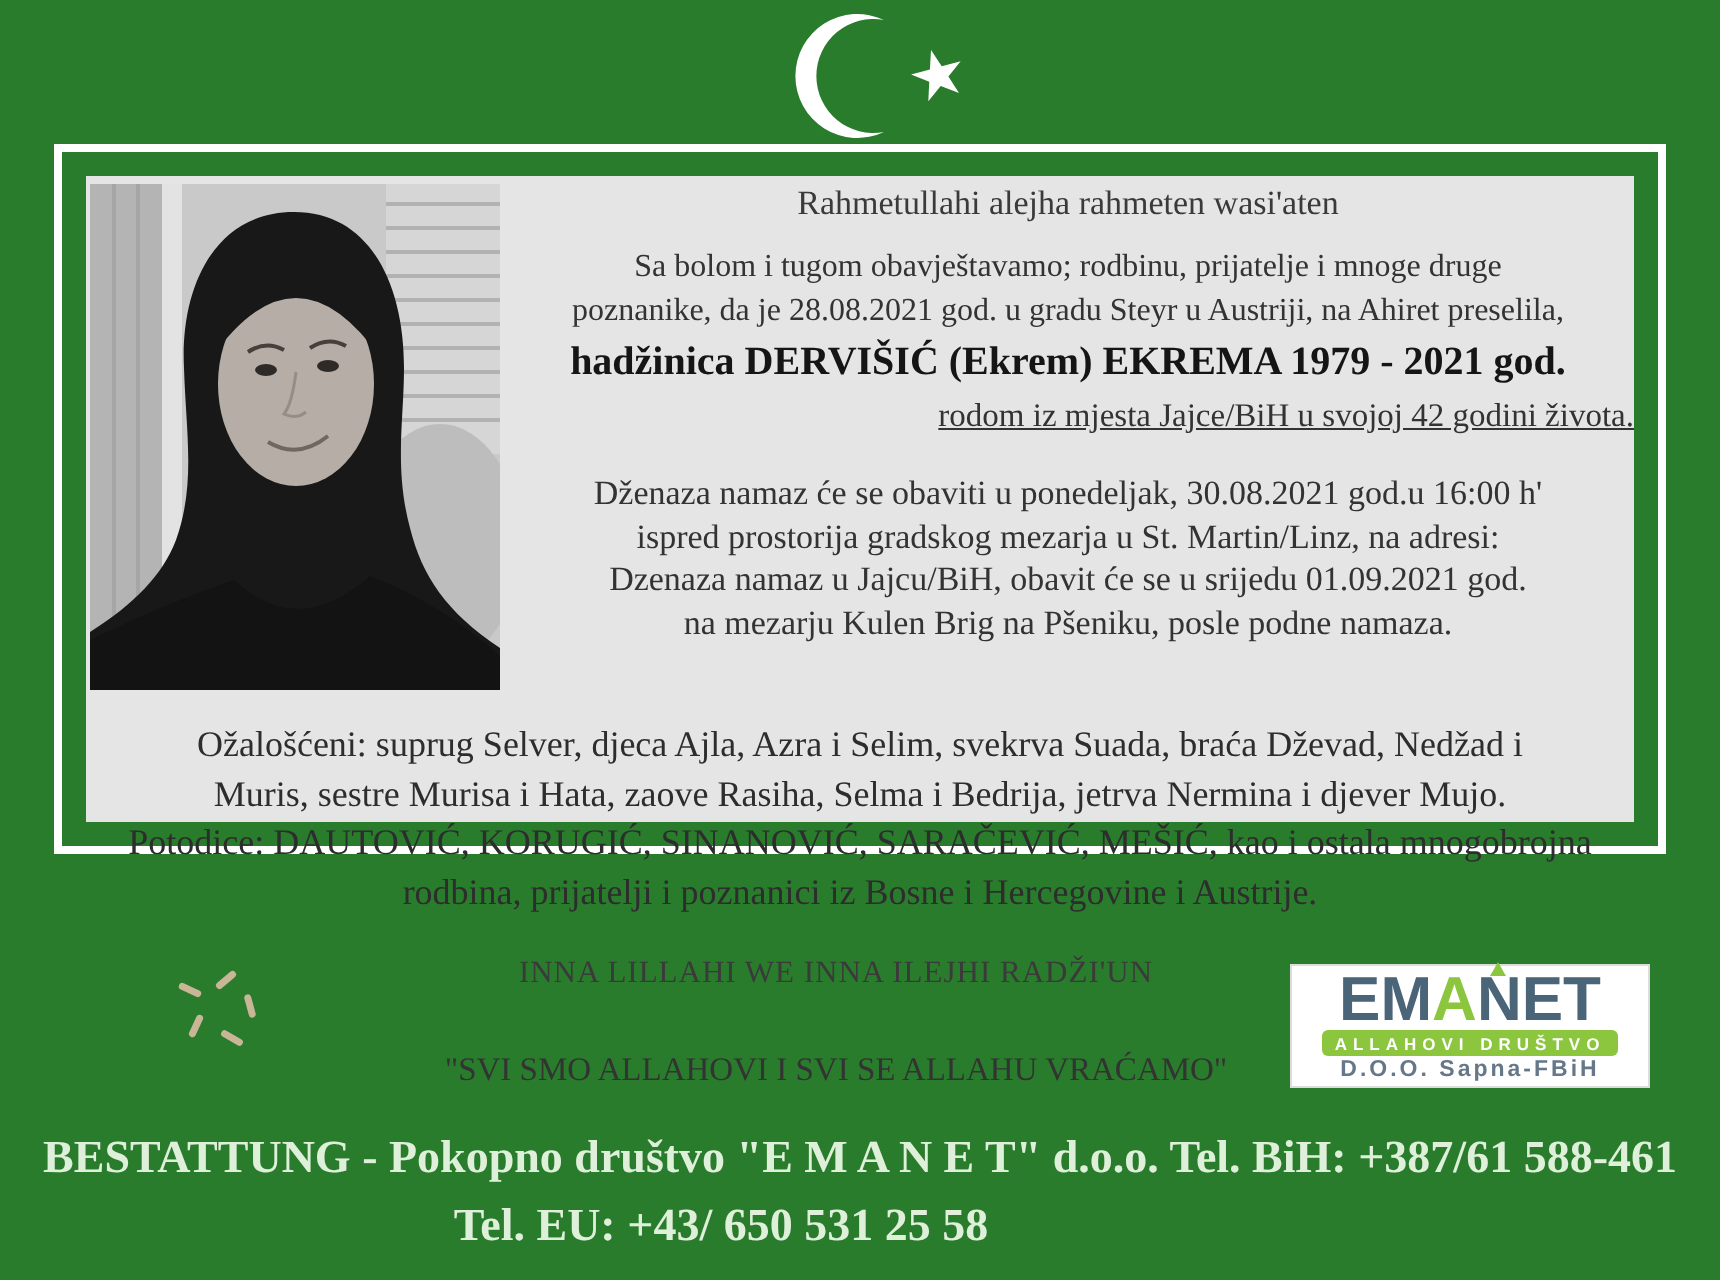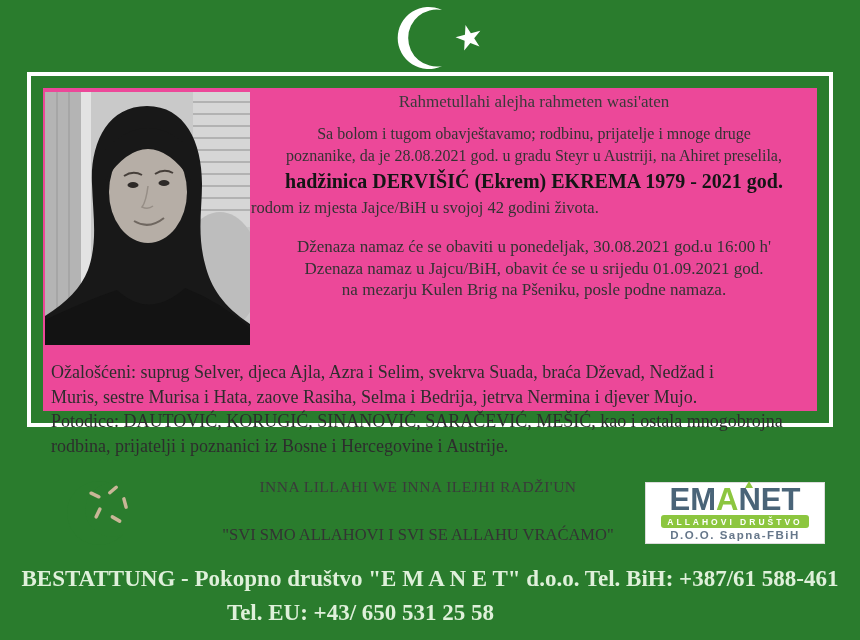--- a/index.html
+++ b/index.html
@@ -4,30 +4,30 @@
 <style>
   html,body{margin:0;padding:0;}
   .page{
     position:relative;width:860px;height:640px;overflow:hidden;
     background:#2a7c2d;
     font-family:"Liberation Serif","DejaVu Serif",serif;
   }
   .top-banner{position:absolute;left:0;top:0;width:860px;height:80px;}
   .card{
     position:absolute;left:43px;top:88px;width:774px;height:323px;
-    background:#ec4899;
+    background:#e5e5e5;
     box-shadow:0 0 0 12px #2a7c2d,0 0 0 16px #ffffff;
   }
   .photo{position:absolute;left:2px;top:4px;width:205px;height:253px;overflow:hidden;background:#c9c9c9;}
   .basmala{position:absolute;left:208px;top:4px;width:566px;text-align:center;font-size:17px;color:#3a3a3a;}
   .intro{position:absolute;left:208px;top:35px;width:566px;text-align:center;font-size:16px;line-height:22px;color:#333;}
   .name{position:absolute;left:208px;top:82px;width:566px;text-align:center;font-size:20px;font-weight:bold;color:#151515;}
-  .birth{position:absolute;left:208px;top:110px;width:566px;text-align:left;font-size:16.5px;color:#333;}
+  .birth{position:absolute;left:208px;top:110px;width:566px;text-align:right;font-size:16.5px;color:#333;text-decoration:underline;}
   .funeral{position:absolute;left:208px;top:148px;width:566px;text-align:center;font-size:17px;line-height:21.5px;color:#333;}
-  .mourners{position:absolute;left:8px;top:272px;width:758px;font-size:18px;line-height:24.5px;color:#2d2d2d;}
+  .mourners{position:absolute;left:8px;top:272px;width:758px;text-align:center;font-size:18px;line-height:24.5px;color:#2d2d2d;}
   .prayer{position:absolute;left:140px;top:390px;width:470px;text-align:center;font-size:15.5px;letter-spacing:.5px;color:#3a3a3a;}
   .quote{position:absolute;left:110px;top:437px;width:530px;text-align:center;font-size:16.5px;color:#333;}
   .crescent-lilies{position:absolute;left:14px;top:378px;width:100px;height:90px;}
   .emanet{
     position:absolute;left:602px;top:394px;width:178px;height:60px;
     background:#ffffff;border:1px solid #dcdcdc;
     display:flex;flex-direction:column;align-items:center;justify-content:center;
     font-family:"Liberation Sans","DejaVu Sans",sans-serif;
   }
   .emanet-word{position:relative;font-size:31px;font-weight:bold;line-height:28px;color:#4a6478;letter-spacing:0;}
@@ -99,20 +99,21 @@
       <div>Sa bolom i tugom obavještavamo; rodbinu, prijatelje i mnoge druge</div>
       <div>poznanike, da je 28.08.2021 god. u gradu Steyr u Austriji, na Ahiret preselila,</div>
     </div>
 
     <div class="name">hadžinica DERVIŠIĆ (Ekrem) EKREMA 1979 - 2021 god.</div>
 
     <div class="birth">rodom iz mjesta Jajce/BiH u svojoj 42 godini života.</div>
 
     <div class="funeral">
       <div>Dženaza namaz će se obaviti u ponedeljak, 30.08.2021 god.u 16:00 h'</div>
+      <div>ispred prostorija gradskog mezarja u St. Martin/Linz, na adresi:</div>
       <div>Dzenaza namaz u Jajcu/BiH, obavit će se  u srijedu 01.09.2021 god.</div>
       <div>na mezarju Kulen Brig na Pšeniku, posle podne namaza.</div>
     </div>
 
     <div class="mourners">
       <div>Ožalošćeni: suprug Selver, djeca Ajla, Azra i Selim, svekrva Suada, braća Dževad, Nedžad i</div>
       <div>Muris, sestre Murisa i Hata, zaove Rasiha, Selma i Bedrija, jetrva Nermina i djever Mujo.</div>
       <div>Potodice: DAUTOVIĆ, KORUGIĆ, SINANOVIĆ, SARAČEVIĆ, MEŠIĆ, kao i ostala mnogobrojna</div>
       <div>rodbina, prijatelji i poznanici iz Bosne i Hercegovine i Austrije.</div>
     </div>

